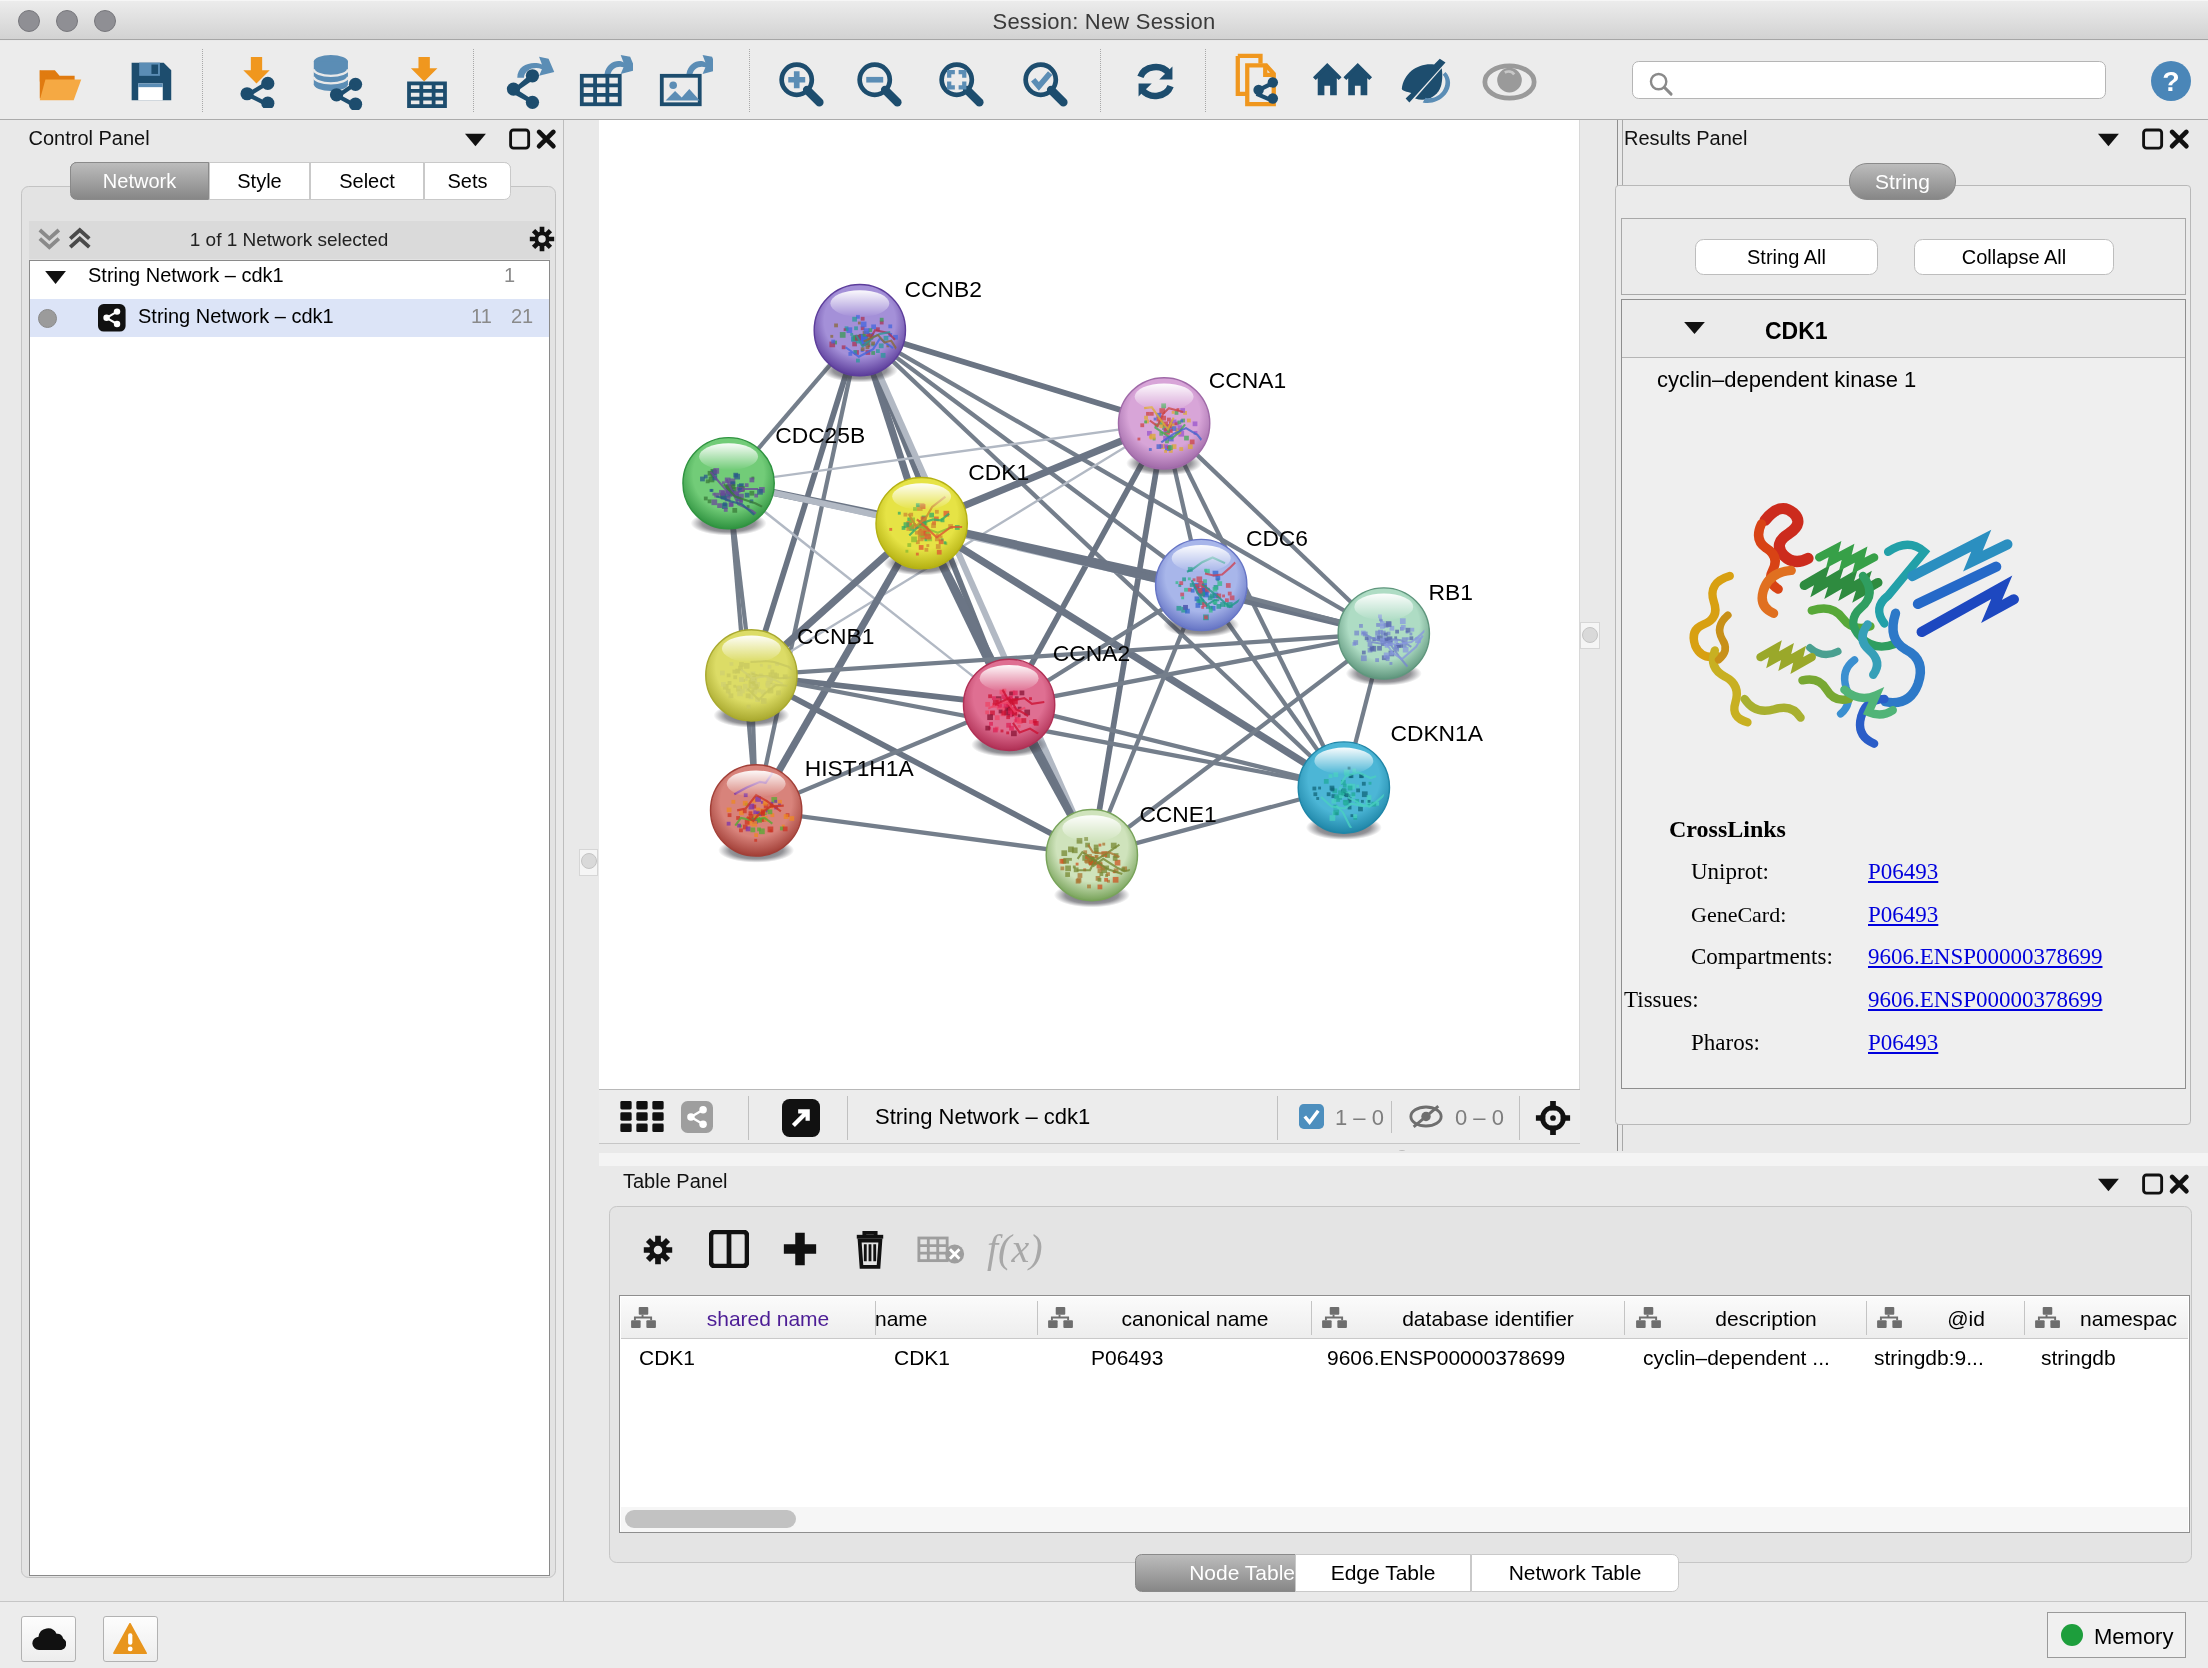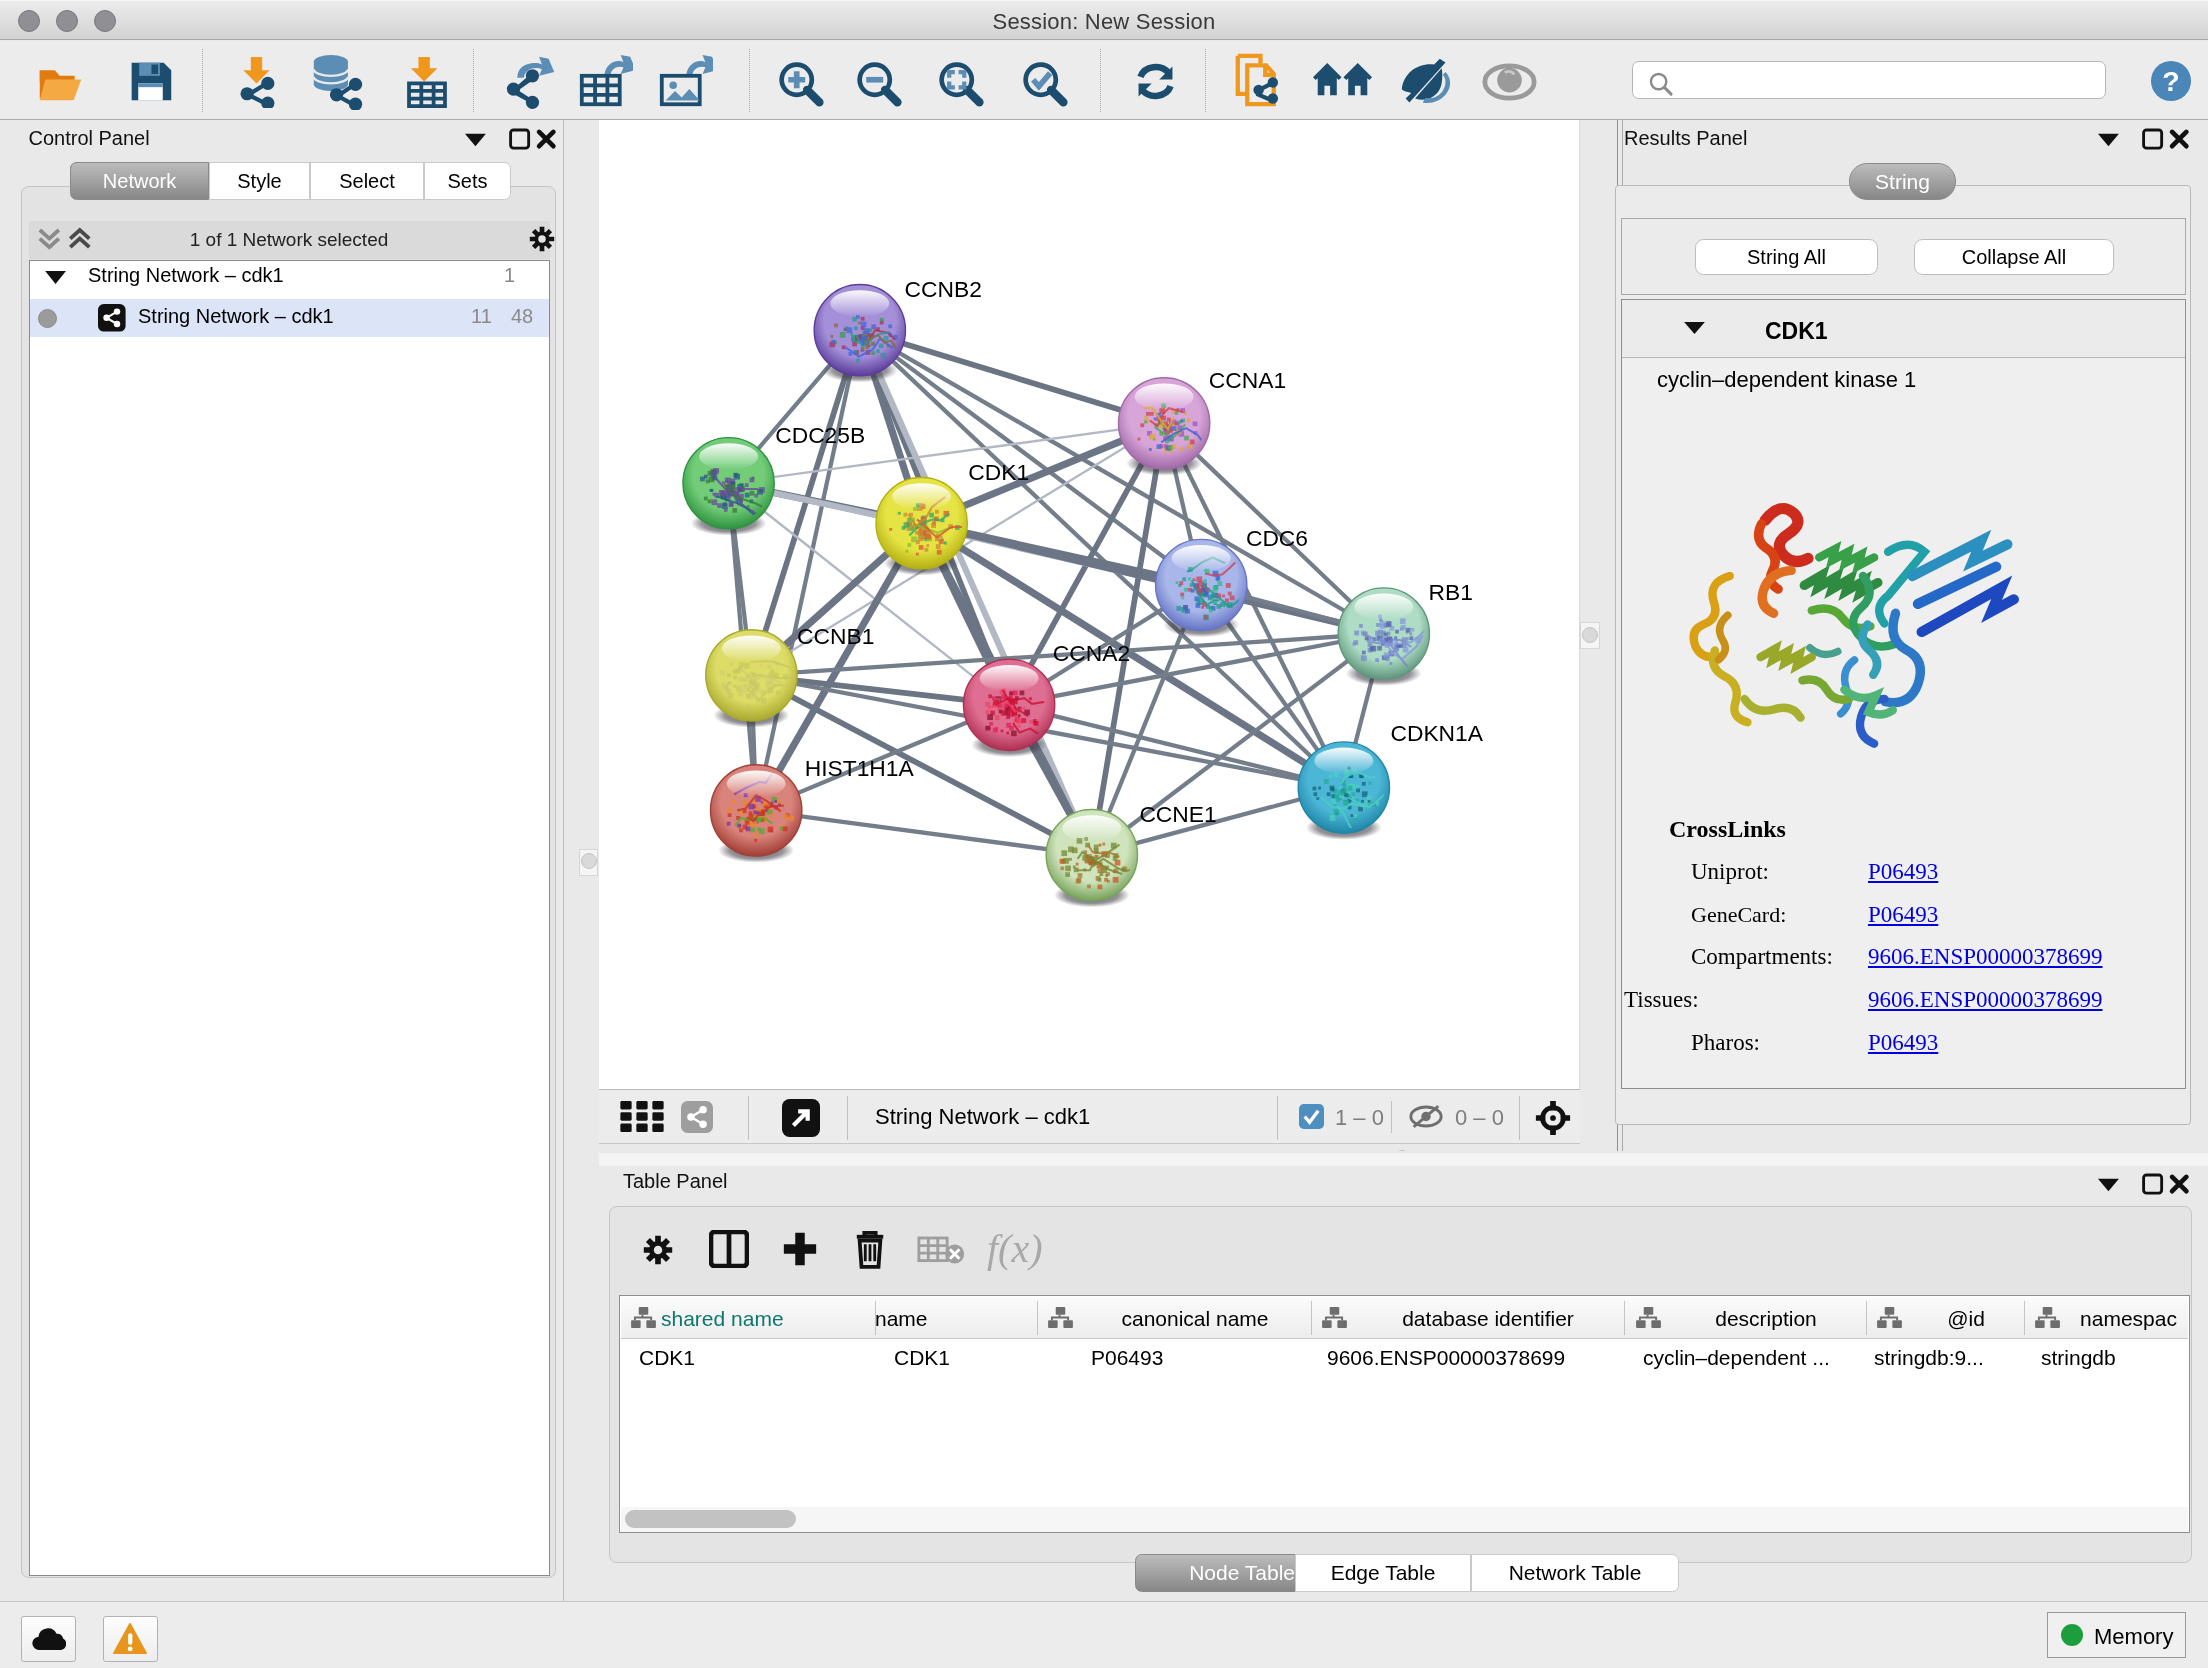--- a/index.html
+++ b/index.html
@@ -213,21 +213,21 @@
       <circle cx="9" cy="14.5" r="3.4"></circle>
       <circle cx="20" cy="8" r="3.4"></circle>
       <circle cx="20" cy="21" r="3.4"></circle>
     </g>
 <g stroke="#fff" stroke-width="2.2">
       <path d="M9 14.5 L20 8 M9 14.5 L20 21"></path>
     </g>
   </svg>
 <div class="abs" style="left:138px;top:305px;font-size:20px;color:#000">String Network – cdk1</div>
 <div class="abs" style="left:471px;top:305px;font-size:20px;color:#8a8a8a">11</div>
-<div class="abs" style="left:511px;top:305px;font-size:20px;color:#8a8a8a">48</div>
+<div class="abs" style="left:511px;top:305px;font-size:20px;color:#8a8a8a">21</div>
 
 <div class="abs" style="left:599px;top:120px;width:981px;height:969px;background:#fff;border-right:1px solid #d8d8d8"></div>
 <div class="abs" style="left:599px;top:120px;width:981px;height:969px;overflow:hidden">
     <svg width="980" height="969" viewBox="630 126 1030 1019" style="position:absolute;left:0;top:0">
 <defs>
 <radialGradient id="ng0" cx="0.5" cy="0.40" r="0.65">
           <stop offset="0" stop-color="#a490d8"></stop>
           <stop offset="0.60" stop-color="#a490d8"></stop>
           <stop offset="0.92" stop-color="#5c3d9b"></stop>
           <stop offset="1" stop-color="#5c3d9b"></stop>
@@ -1483,21 +1483,21 @@
 <div class="abs" style="left:619px;top:1295px;width:1571px;height:238px;background:#fff;border:1.9px solid #8e8e8e"></div>
 <div class="abs" style="left:621px;top:1297px;width:1567px;height:42px;background:linear-gradient(#fbfbfb,#ededed);border-bottom:1px solid #c9c9c9"></div>
 <svg class="abs" style="left:631px;top:1307px" width="25" height="21" viewBox="0 0 26 22">
     <g fill="#6e6e6e">
       <rect x="8" y="0" width="10" height="8" rx="1"></rect>
       <rect x="0" y="14" width="10" height="8" rx="1"></rect>
       <rect x="16" y="14" width="10" height="8" rx="1"></rect>
       <path d="M12 8 v3 H4 v3 M12 11 h9 v3" stroke="#6e6e6e" stroke-width="2" fill="none"></path>
     </g>
   </svg>
-<div class="abs" style="left:661px;top:1307px;width:214px;font-size:21px;color:#0f766e">shared name</div>
+<div class="abs" style="left:661px;top:1307px;width:214px;text-align:center;font-size:21px;color:#4c1d95">shared name</div>
 <div class="abs" style="left:875px;top:1301px;height:34px;border-left:1px solid #c4c4c4"></div>
 <div class="abs" style="left:875px;top:1307px;width:162px;font-size:21px;color:#000">name</div>
 <div class="abs" style="left:1037px;top:1301px;height:34px;border-left:1px solid #c4c4c4"></div>
 <svg class="abs" style="left:1048px;top:1307px" width="25" height="21" viewBox="0 0 26 22">
     <g fill="#6e6e6e">
       <rect x="8" y="0" width="10" height="8" rx="1"></rect>
       <rect x="0" y="14" width="10" height="8" rx="1"></rect>
       <rect x="16" y="14" width="10" height="8" rx="1"></rect>
       <path d="M12 8 v3 H4 v3 M12 11 h9 v3" stroke="#6e6e6e" stroke-width="2" fill="none"></path>
     </g>

